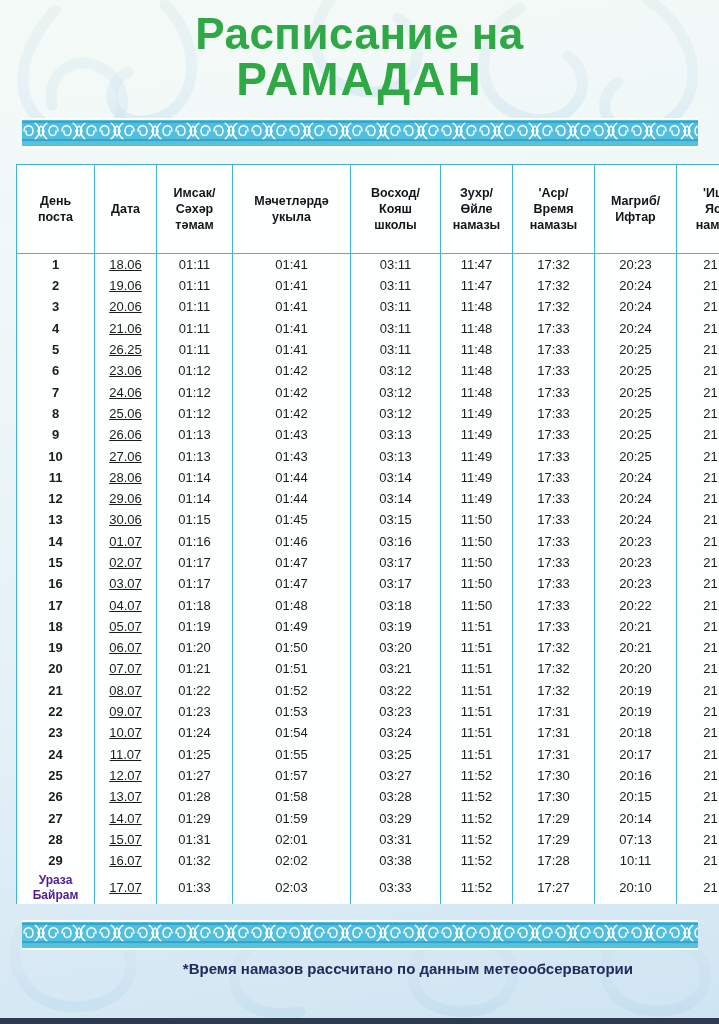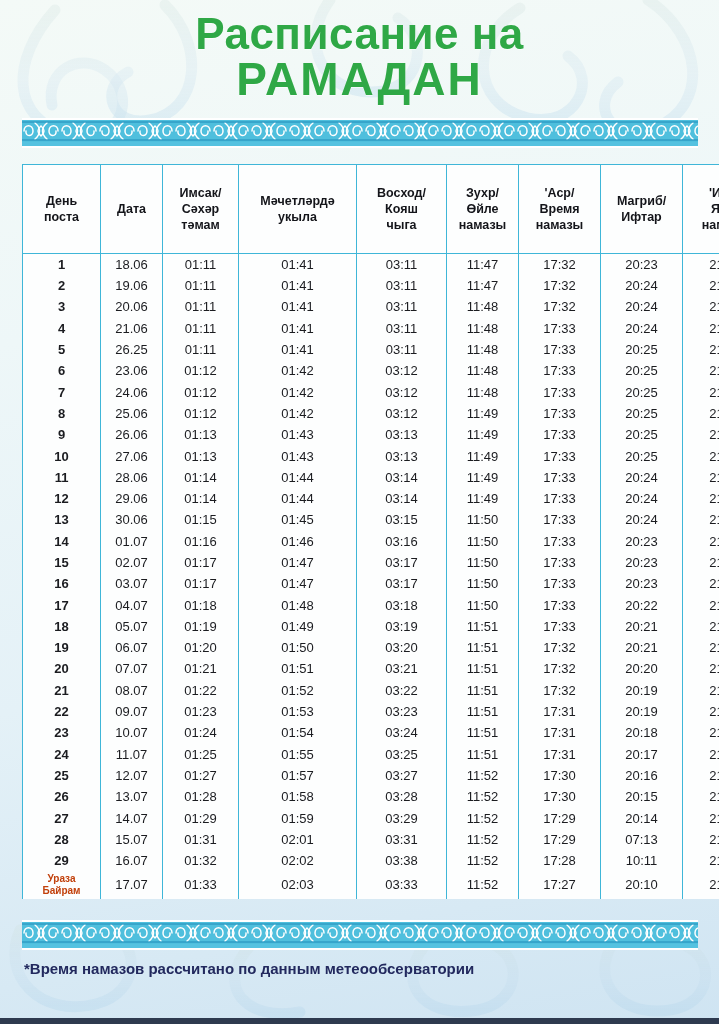--- a/index.html
+++ b/index.html
@@ -69,21 +69,21 @@
     border-bottom: 2px solid #ffffff;
     overflow: hidden;
   }
   .band-top { top: 118px; }
   .band-bottom { top: 920px; }
   .band svg { display: block; }
 
   
   .table-wrap {
     position: absolute;
-    left: 22px;
+    left: 16px;
     top: 164px;
     width: 676px;
   }
   table.sched {
     width: 676px;
     border-collapse: collapse;
     background: #ffffff;
     table-layout: fixed;
   }
   table.sched th,
@@ -108,36 +108,36 @@
     line-height: 1.05;
     color: #1b1c20;
     border-top: none;
     border-bottom: none;
   }
   
   table.sched tbody tr td { border-left: 1.6px solid #3fb6d8; border-right: 1.6px solid #3fb6d8; }
   table.sched tbody tr:first-child td { border-top: 1.6px solid #3fb6d8; }
 
   .c-day    { color: #1f8a3e; font-weight: bold; }
-  .c-date   { color: #4d6360; }
+  .c-date   { color: #4d6360; text-decoration: underline; }
   .c-imsak  { color: #d6455a; }
   .c-plain  { color: #1b1c20; }
   .c-magrib { color: #d6455a; }
 
   
   tr.holiday td {
     height: 42px;
     border-top: 1.6px solid #3fb6d8;
     border-bottom: 1.6px solid #3fb6d8;
     font-size: 14px;
   }
   tr.holiday td.holiday-name {
-    color: #c2410c;
+    color: #4c1d95;
     font-weight: bold;
-    font-size: 10px;
+    font-size: 12px;
     line-height: 1.25;
     text-align: center;
   }
 
   
   col.w-day    { width: 78px; }
   col.w-date   { width: 62px; }
   col.w-imsak  { width: 76px; }
   col.w-mosque { width: 118px; }
   col.w-sunrise{ width: 90px; }
@@ -145,26 +145,26 @@
   col.w-asr    { width: 82px; }
   col.w-magrib { width: 82px; }
   col.w-isha   { width: 86px; }
 
   
   .footer-note {
     position: absolute;
     left: 0;
     top: 958px;
     width: 643px;
-    text-align: left;
+    text-align: right;
     color: #22295e;
     font-size: 15px;
     font-weight: bold;
     line-height: 1.48;
-    padding: 0 24px;
+    padding: 0 10px;
     box-sizing: border-box;
   }
   .footer-bar {
     position: absolute;
     left: 0;
     top: 1018px;
     width: 719px;
     height: 6px;
     background: #2e3a4f;
   }
@@ -248,21 +248,21 @@
             <div>Сәхәр</div>
             <div>тәмам</div>
           </th>
           <th>
             <div>Мәчетләрдә</div>
             <div>укыла</div>
           </th>
           <th>
             <div>Восход/</div>
             <div>Кояш</div>
-            <div>чыга</div>
+            <div>школы</div>
           </th>
           <th>
             <div>Зухр/</div>
             <div>Өйле</div>
             <div>намазы</div>
           </th>
           <th>
             <div>'Аср/</div>
             <div>Время</div>
             <div>намазы</div>

